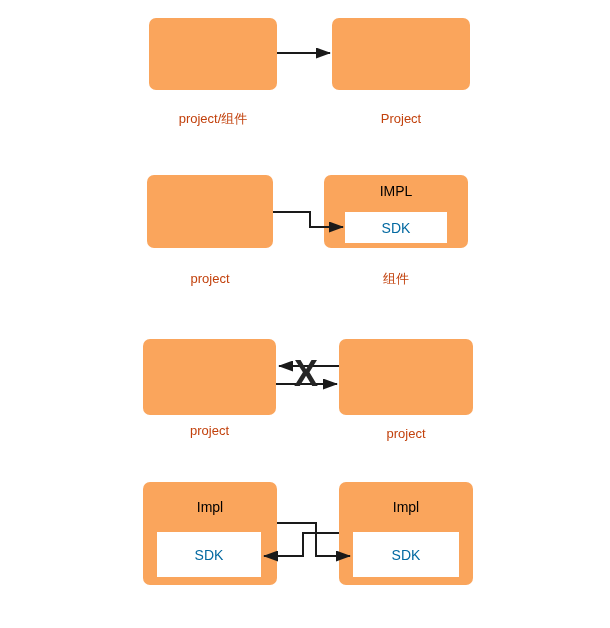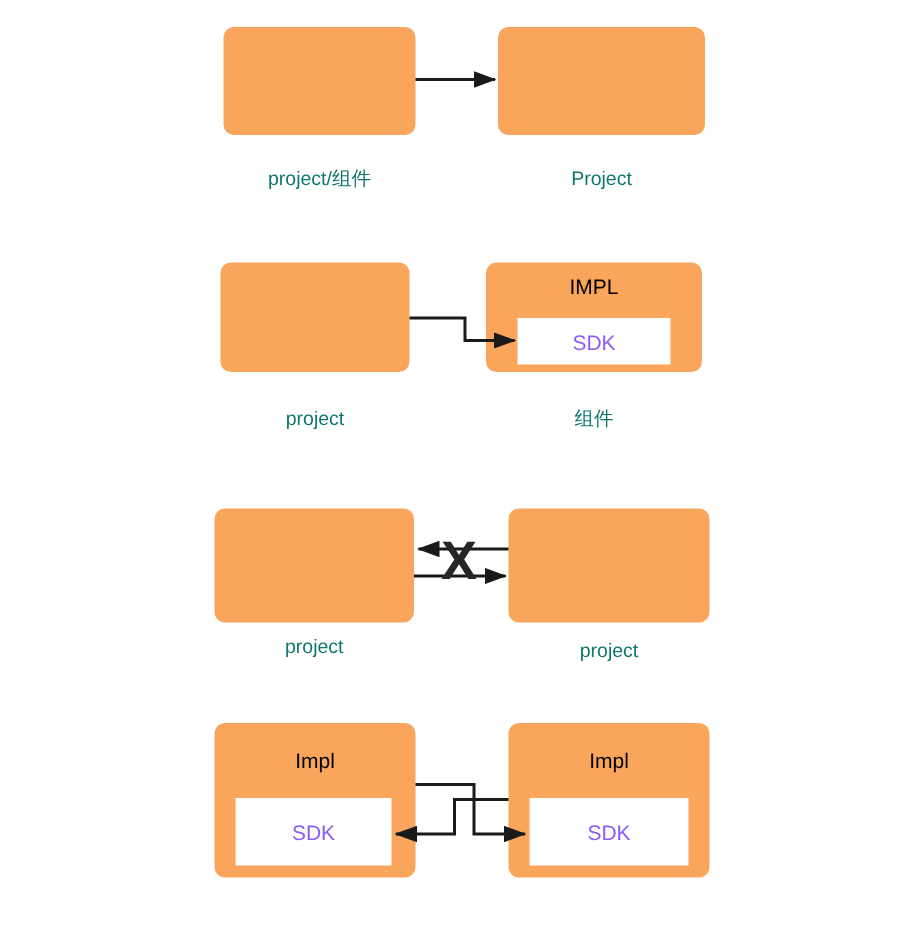--- a/index.html
+++ b/index.html
@@ -4,31 +4,31 @@
 <style>
   html,body { margin:0; padding:0; background:#ffffff; }
   .canvas {
     position:relative; width:610px; height:628px; background:#ffffff;
     font-family:"Liberation Sans","DejaVu Sans",sans-serif; overflow:hidden;
   }
   .box {
     position:absolute; background:#FAA55C; border-radius:7px;
   }
   .lbl {
-    position:absolute; font-size:13px; line-height:15px; color:#0f766e;
+    position:absolute; font-size:13px; line-height:15px; color:#c2410c;
     text-align:center; white-space:nowrap;
   }
   .box-title {
     position:absolute; left:0; right:0; text-align:center;
     font-size:14px; color:#000000; white-space:nowrap;
   }
   .inner-box {
     position:absolute; background:#ffffff;
     display:flex; align-items:center; justify-content:center;
-    font-size:14px; color:#8b5cf6;
+    font-size:14px; color:#0369a1;
   }
   .forbid-x {
     position:absolute; font-size:36px; font-weight:bold; color:#262626;
     line-height:36px; text-align:center; width:40px;
   }
   .arrows {
     position:absolute; left:0; top:0; pointer-events:none;
   }
 </style>
 </head>

